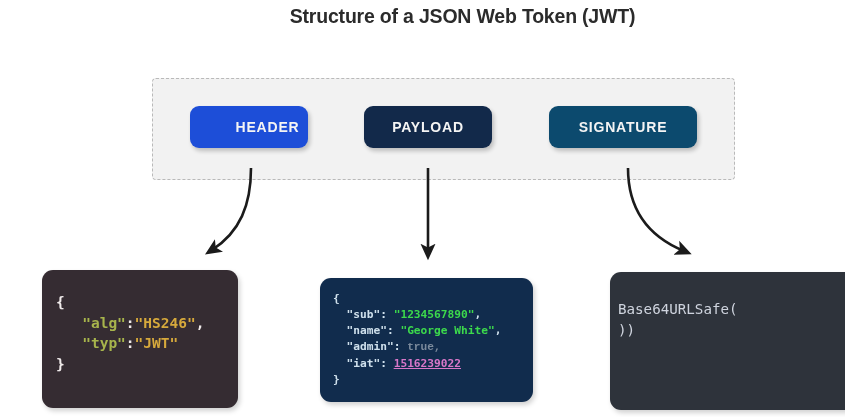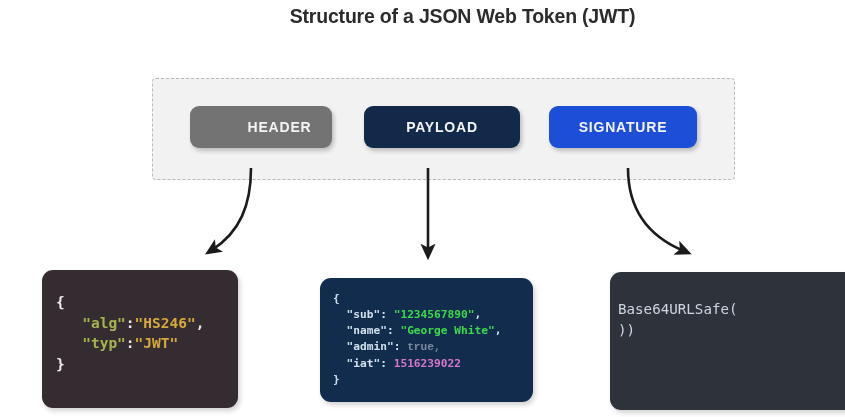--- a/index.html
+++ b/index.html
@@ -51,23 +51,23 @@
     display: flex;
     align-items: center;
     justify-content: center;
     color: #f4f4f4;
     font-size: 14px;
     font-weight: bold;
     letter-spacing: 0.8px;
     box-shadow: 2px 3px 4px rgba(0,0,0,0.22);
     box-sizing: border-box;
   }
-  #pill-header    { left: 150px; top: 106px; width: 142px; background: #737373; padding-left: 37px; }
-  #pill-payload   { left: 324px; top: 106px; width: 156px; background: #12294a; }
-  #pill-signature { left: 509px; top: 106px; width: 148px; background: #1d4ed8; }
+  #pill-header    { left: 150px; top: 106px; width: 118px; background: #1d4ed8; padding-left: 37px; }
+  #pill-payload   { left: 324px; top: 106px; width: 128px; background: #12294a; }
+  #pill-signature { left: 509px; top: 106px; width: 148px; background: #0c4a6e; }
 
   
   #arrows {
     position: absolute;
     left: 0;
     top: 0;
     width: 845px;
     height: 417px;
     pointer-events: none;
   }
@@ -107,21 +107,21 @@
   #code-header .code-line   { font-size: 14.5px; color: #efeaea; font-weight: bold; }
   #code-payload .code-line  { font-size: 11.2px; color: #cfe0ec; font-weight: bold; }
   #code-signature .code-line{ font-size: 14.2px; color: #cfd4de; line-height: 1.5; }
 
   .tok-punct  { color: #efeaea; }
   .tok-key-h  { color: #a7b44c; }
   .tok-val-h  { color: #d6a93c; }
   .tok-key-p  { color: #cfe0ec; }
   .tok-str-p  { color: #3cd94c; }
   .tok-bool-p { color: #7b8a9c; font-family: Liberation Mono, monospace; }
-  .tok-num-p  { color: #d877c9; }
+  .tok-num-p  { color: #d877c9; text-decoration: underline; }
 </style>
 </head>
 <body>
 
 <div id="canvas">
 
   <div id="page-title">Structure of a JSON Web Token (JWT)</div>
 
   <div id="token-container"></div>
 

